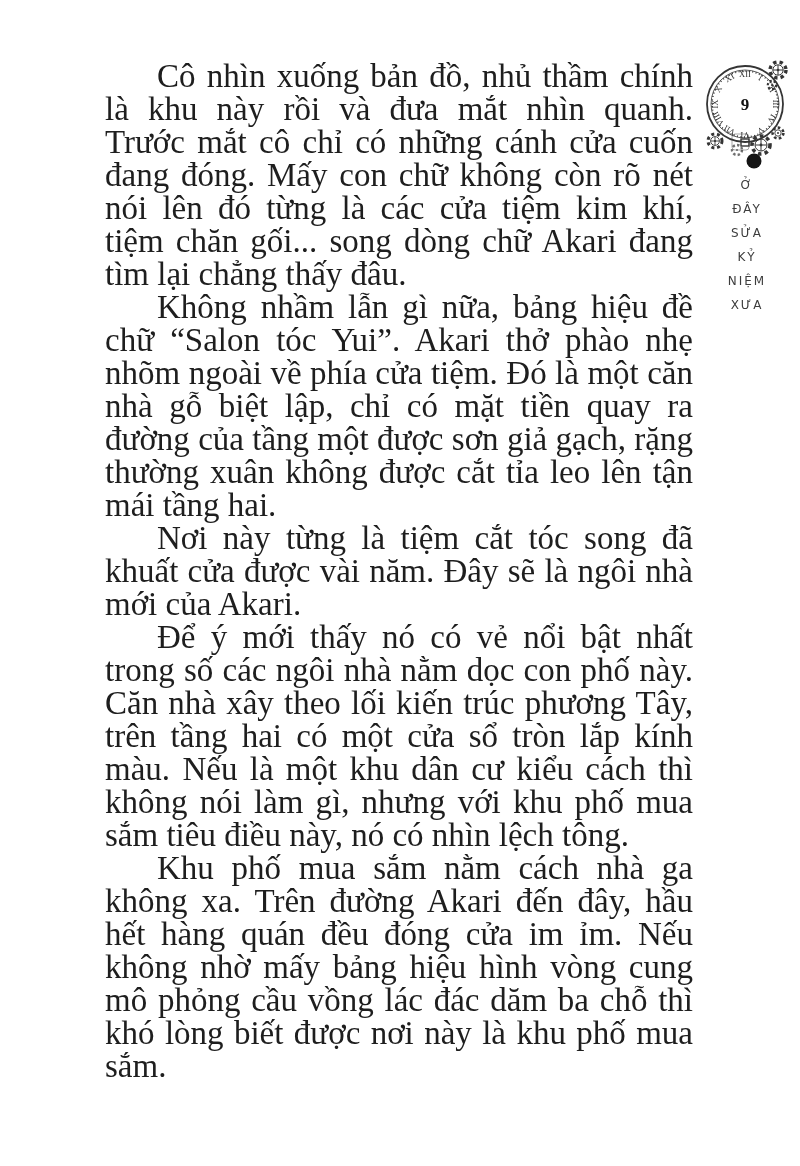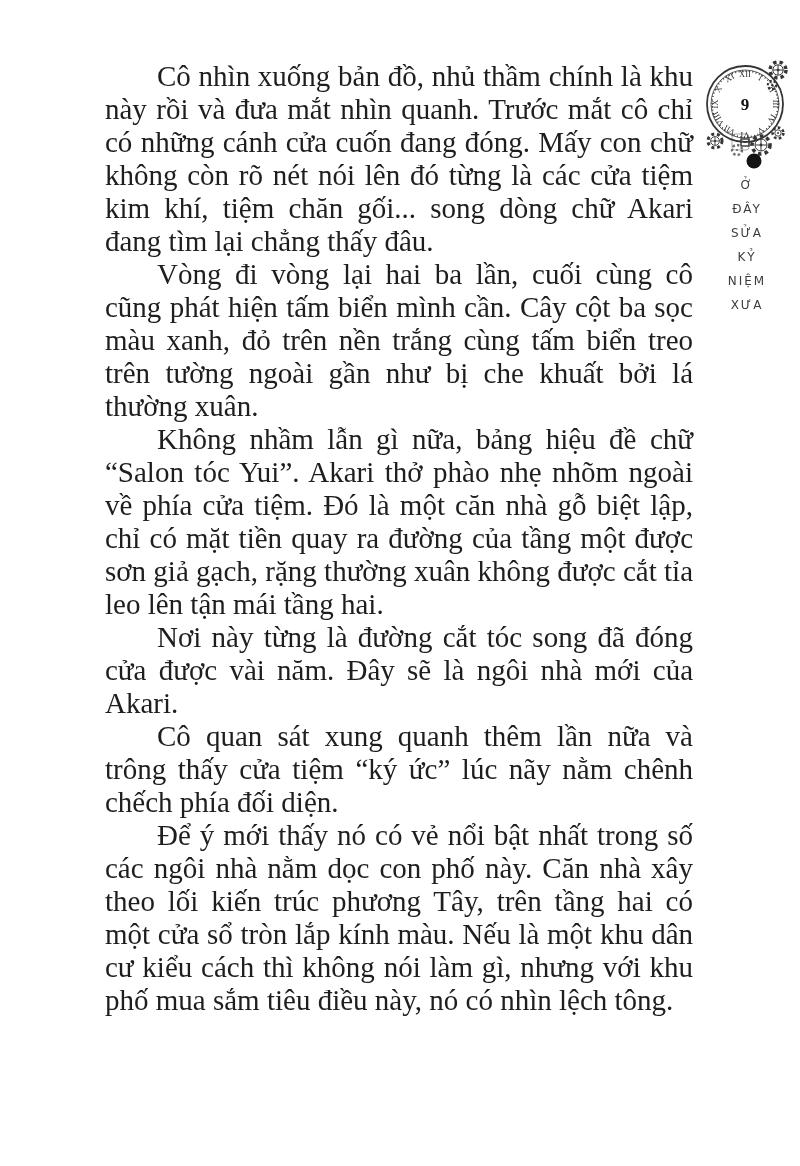--- a/index.html
+++ b/index.html
@@ -11,21 +11,21 @@
     font-family: "Liberation Serif", serif;
     overflow: hidden;
     margin: 0 auto;
   }
   .text-block {
     position: absolute;
     left: 105px;
     top: 60px;
     width: 588px;
     color: #1e1e1e;
-    font-size: 29px;
+    font-size: 33px;
     line-height: 33px;
     text-align: justify;
   }
   .text-block p {
     margin: 0;
     text-indent: 52px;
   }
   .sidebar {
     position: absolute;
     left: 698px;
@@ -61,25 +61,24 @@
     white-space: nowrap;
   }
 </style>
 </head>
 <body>
 
 <div class="page">
 
   <div class="text-block">
     <p>Cô nhìn xuống bản đồ, nhủ thầm chính là khu này rồi và đưa mắt nhìn quanh. Trước mắt cô chỉ có những cánh cửa cuốn đang đóng. Mấy con chữ không còn rõ nét nói lên đó từng là các cửa tiệm kim khí, tiệm chăn gối... song dòng chữ Akari đang tìm lại chẳng thấy đâu.</p>
-    <p>Vòng đi vòng lại hai ba lần, cuối cùng cô cũng phát hiện tấm biển mình cần. Cây cột ba sọc màu xanh, đỏ trên nền trắng cùng tấm biển treo trên tường ngoài gần như bị che khuất bởi lá thường xuân.</p>
     <p>Không nhầm lẫn gì nữa, bảng hiệu đề chữ “Salon tóc Yui”. Akari thở phào nhẹ nhõm ngoài về phía cửa tiệm. Đó là một căn nhà gỗ biệt lập, chỉ có mặt tiền quay ra đường của tầng một được sơn giả gạch, rặng thường xuân không được cắt tỉa leo lên tận mái tầng hai.</p>
-    <p>Nơi này từng là đường cắt tóc song đã đóng cửa được vài năm. Đây sẽ là ngôi nhà mới của Akari.</p>
-    <p>Cô quan sát xung quanh thêm lần nữa và trông thấy cửa tiệm “ký ức” lúc nãy nằm chênh chếch phía đối diện.</p>
+    <p>Nơi này từng là tiệm cắt tóc song đã khuất cửa được vài năm. Đây sẽ là ngôi nhà mới của Akari.</p>
     <p>Để ý mới thấy nó có vẻ nổi bật nhất trong số các ngôi nhà nằm dọc con phố này. Căn nhà xây theo lối kiến trúc phương Tây, trên tầng hai có một cửa sổ tròn lắp kính màu. Nếu là một khu dân cư kiểu cách thì không nói làm gì, nhưng với khu phố mua sắm tiêu điều này, nó có nhìn lệch tông.</p>
+    <p>Khu phố mua sắm nằm cách nhà ga không xa. Trên đường Akari đến đây, hầu hết hàng quán đều đóng cửa im ỉm. Nếu không nhờ mấy bảng hiệu hình vòng cung mô phỏng cầu vồng lác đác dăm ba chỗ thì khó lòng biết được nơi này là khu phố mua sắm.</p>
   </div>
 
   <div class="sidebar">
 
     <div class="clock-wrap">
       <svg width="92" height="114" viewBox="0 0 92 114" xmlns="http://www.w3.org/2000/svg">
 
         <g>
           <circle class="clock-stroke" cx="44" cy="48" r="38" stroke-width="1.8"></circle>
           <circle class="clock-stroke" cx="44" cy="48" r="34" stroke-width="0.8"></circle>

